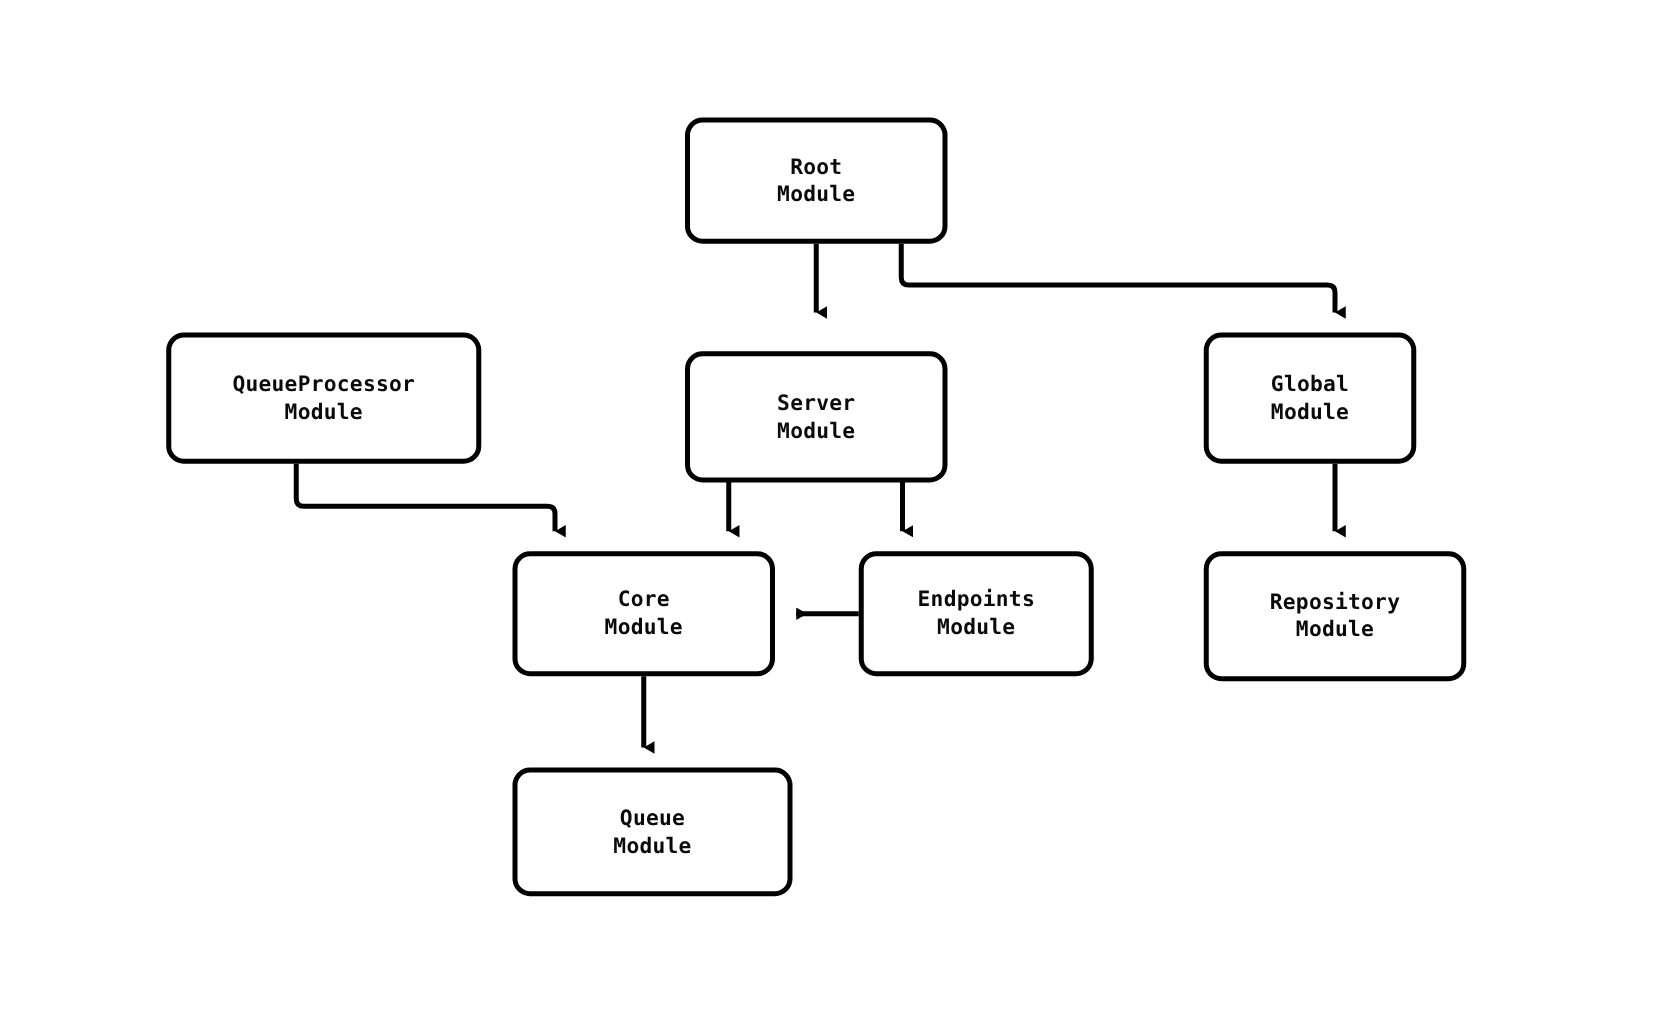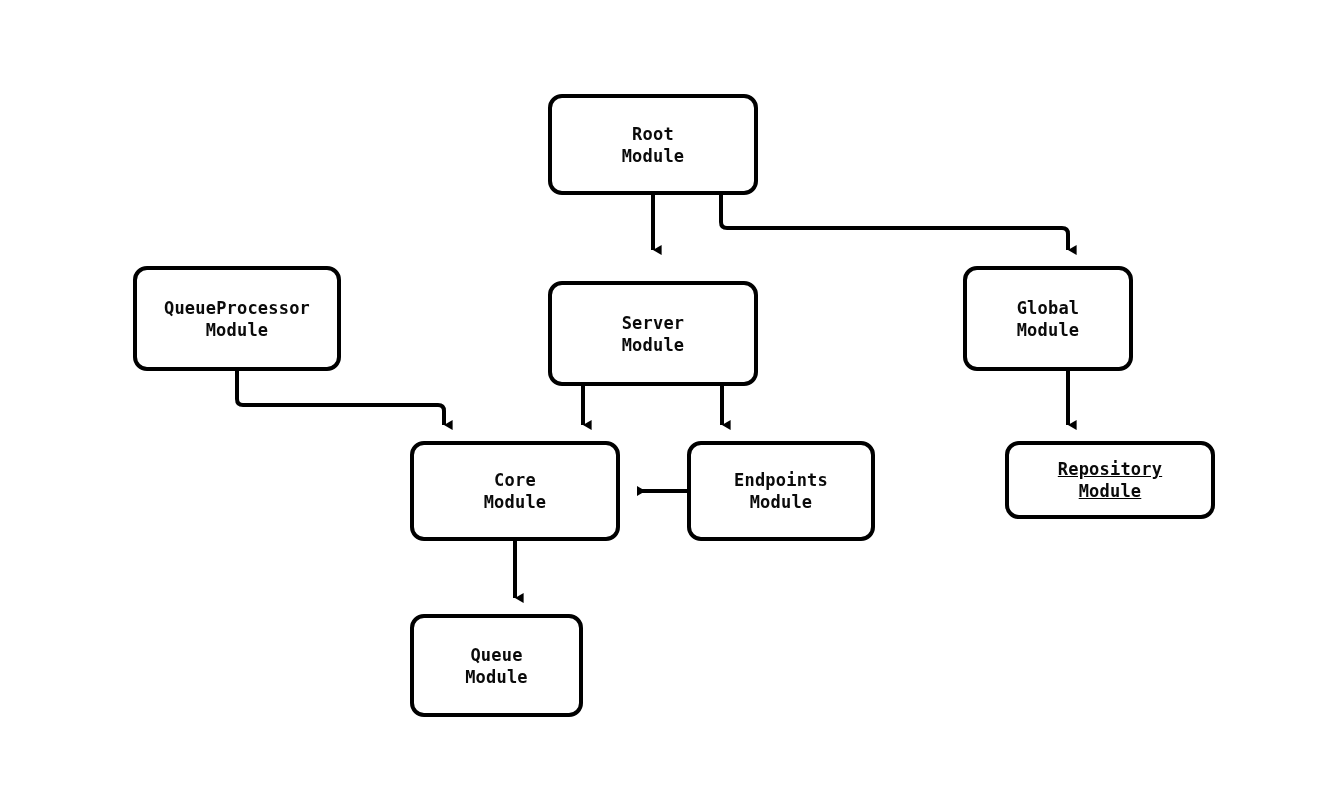--- a/index.html
+++ b/index.html
@@ -81,21 +81,21 @@
       <path d="M 515,541 L 515,598" marker-end="url(#arrowhead-down)"></path>
 
     </g>
   </svg>
 
   <div class="node" style="left:548px; top:94px; width:210px; height:101px;">
     <span class="node-label">Root
 Module</span>
   </div>
 
-  <div class="node" style="left:133px; top:266px; width:208px; height:105px;">
+  <div class="node" style="left:133px; top:266px; width:252px; height:105px;">
     <span class="node-label">QueueProcessor
 Module</span>
   </div>
 
   <div class="node" style="left:548px; top:281px; width:210px; height:105px;">
     <span class="node-label">Server
 Module</span>
   </div>
 
   <div class="node" style="left:963px; top:266px; width:170px; height:105px;">
@@ -106,23 +106,23 @@
   <div class="node" style="left:410px; top:441px; width:210px; height:100px;">
     <span class="node-label">Core
 Module</span>
   </div>
 
   <div class="node" style="left:687px; top:441px; width:188px; height:100px;">
     <span class="node-label">Endpoints
 Module</span>
   </div>
 
-  <div class="node" style="left:1005px; top:441px; width:210px; height:78px;text-decoration:underline;">
+  <div class="node" style="left:963px; top:441px; width:210px; height:104px;">
     <span class="node-label">Repository
 Module</span>
   </div>
 
-  <div class="node" style="left:410px; top:614px; width:173px; height:103px;">
+  <div class="node" style="left:410px; top:614px; width:224px; height:103px;">
     <span class="node-label">Queue
 Module</span>
   </div>
 
 </div>
 
 </body></html>

